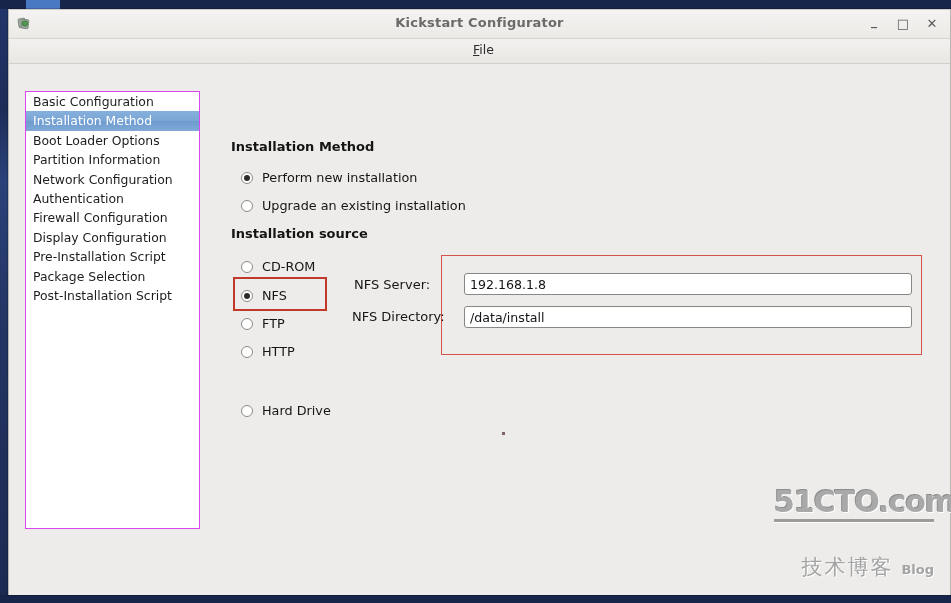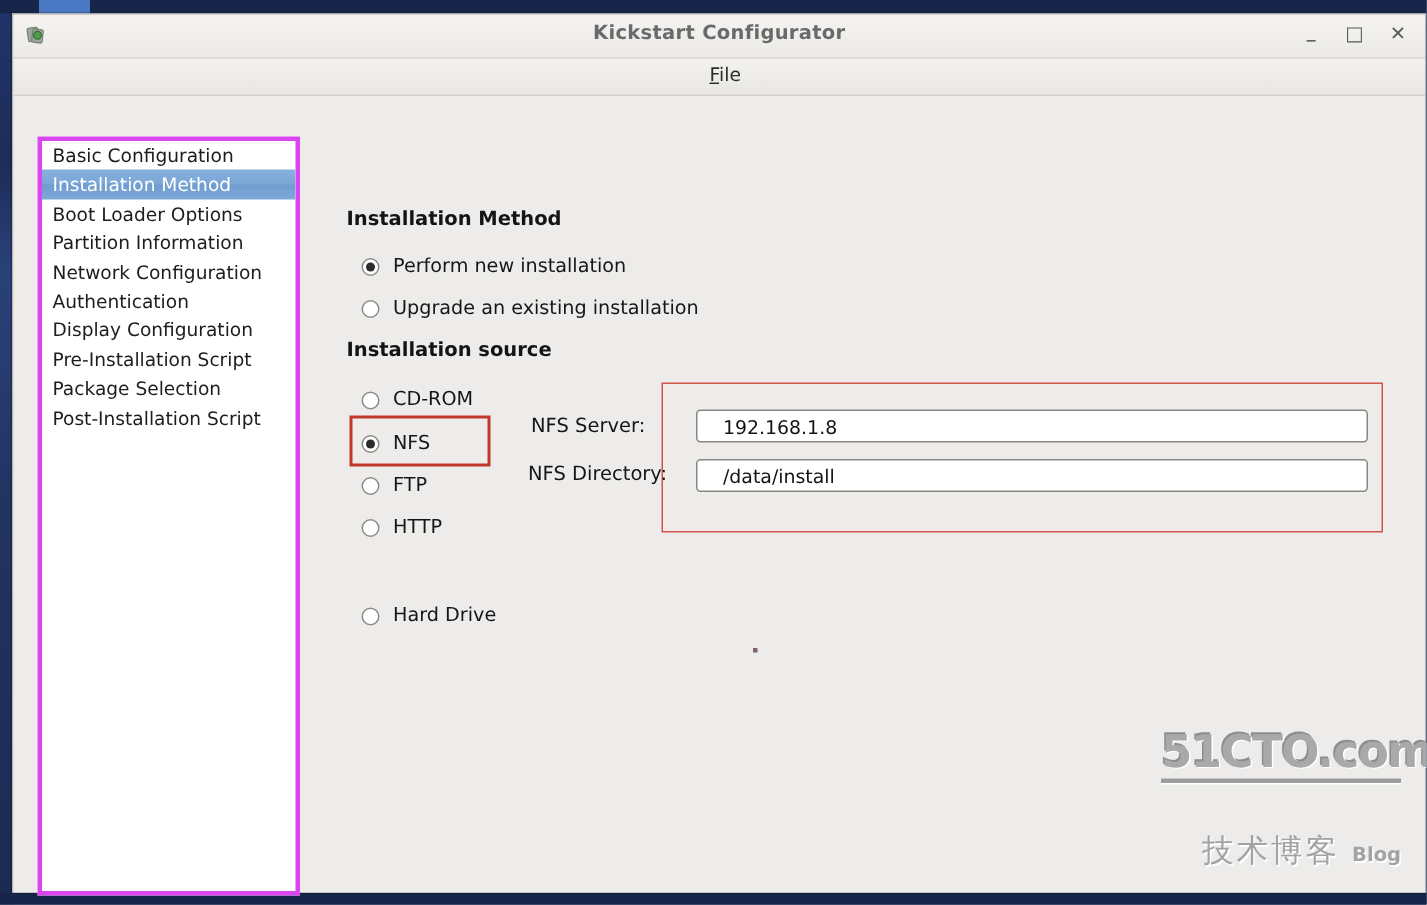--- a/index.html
+++ b/index.html
@@ -130,23 +130,23 @@
     height: 531px;
     background: #edecea;
   }
 
   
   .sidebar {
     position: absolute;
     left: 16px;
     top: 27px;
     width: 175px;
-    height: 506px;
+    height: 438px;
     background: #ffffff;
-    border: 3px solid #d946ef;
+    border: 1px solid #d946ef;
     box-sizing: border-box;
     overflow: hidden;
   }
   .side-item {
     height: 19.4px;
     line-height: 19.4px;
     padding-left: 7px;
     font-size: 12.4px;
     color: #1d1d1d;
     white-space: nowrap;
@@ -253,21 +253,21 @@
   .text-input {
     position: absolute;
     height: 22px;
     background: #ffffff;
     border: 1px solid #8a8783;
     border-radius: 3px;
     box-sizing: border-box;
     font-family: "DejaVu Sans", "Liberation Sans", sans-serif;
     font-size: 12.6px;
     color: #131313;
-    padding: 0 17px;
+    padding: 0 5px;
     outline: none;
   }
   #in-server { left: 233px; top: 209px; width: 448px; }
   #in-dir    { left: 233px; top: 242px; width: 448px; }
 
   .cursor-dot {
     position: absolute;
     left: 271px;
     top: 368px;
     width: 3px;
@@ -366,20 +366,21 @@
 
     <div class="content">
 
       <div class="sidebar">
         <div class="side-item">Basic Configuration</div>
         <div class="side-item selected">Installation Method</div>
         <div class="side-item">Boot Loader Options</div>
         <div class="side-item">Partition Information</div>
         <div class="side-item">Network Configuration</div>
         <div class="side-item">Authentication</div>
+        <div class="side-item">Firewall Configuration</div>
         <div class="side-item">Display Configuration</div>
         <div class="side-item">Pre-Installation Script</div>
         <div class="side-item">Package Selection</div>
         <div class="side-item">Post-Installation Script</div>
       </div>
 
       <div class="main">
 
         <div class="section-title" id="sec-method">Installation Method</div>
 

